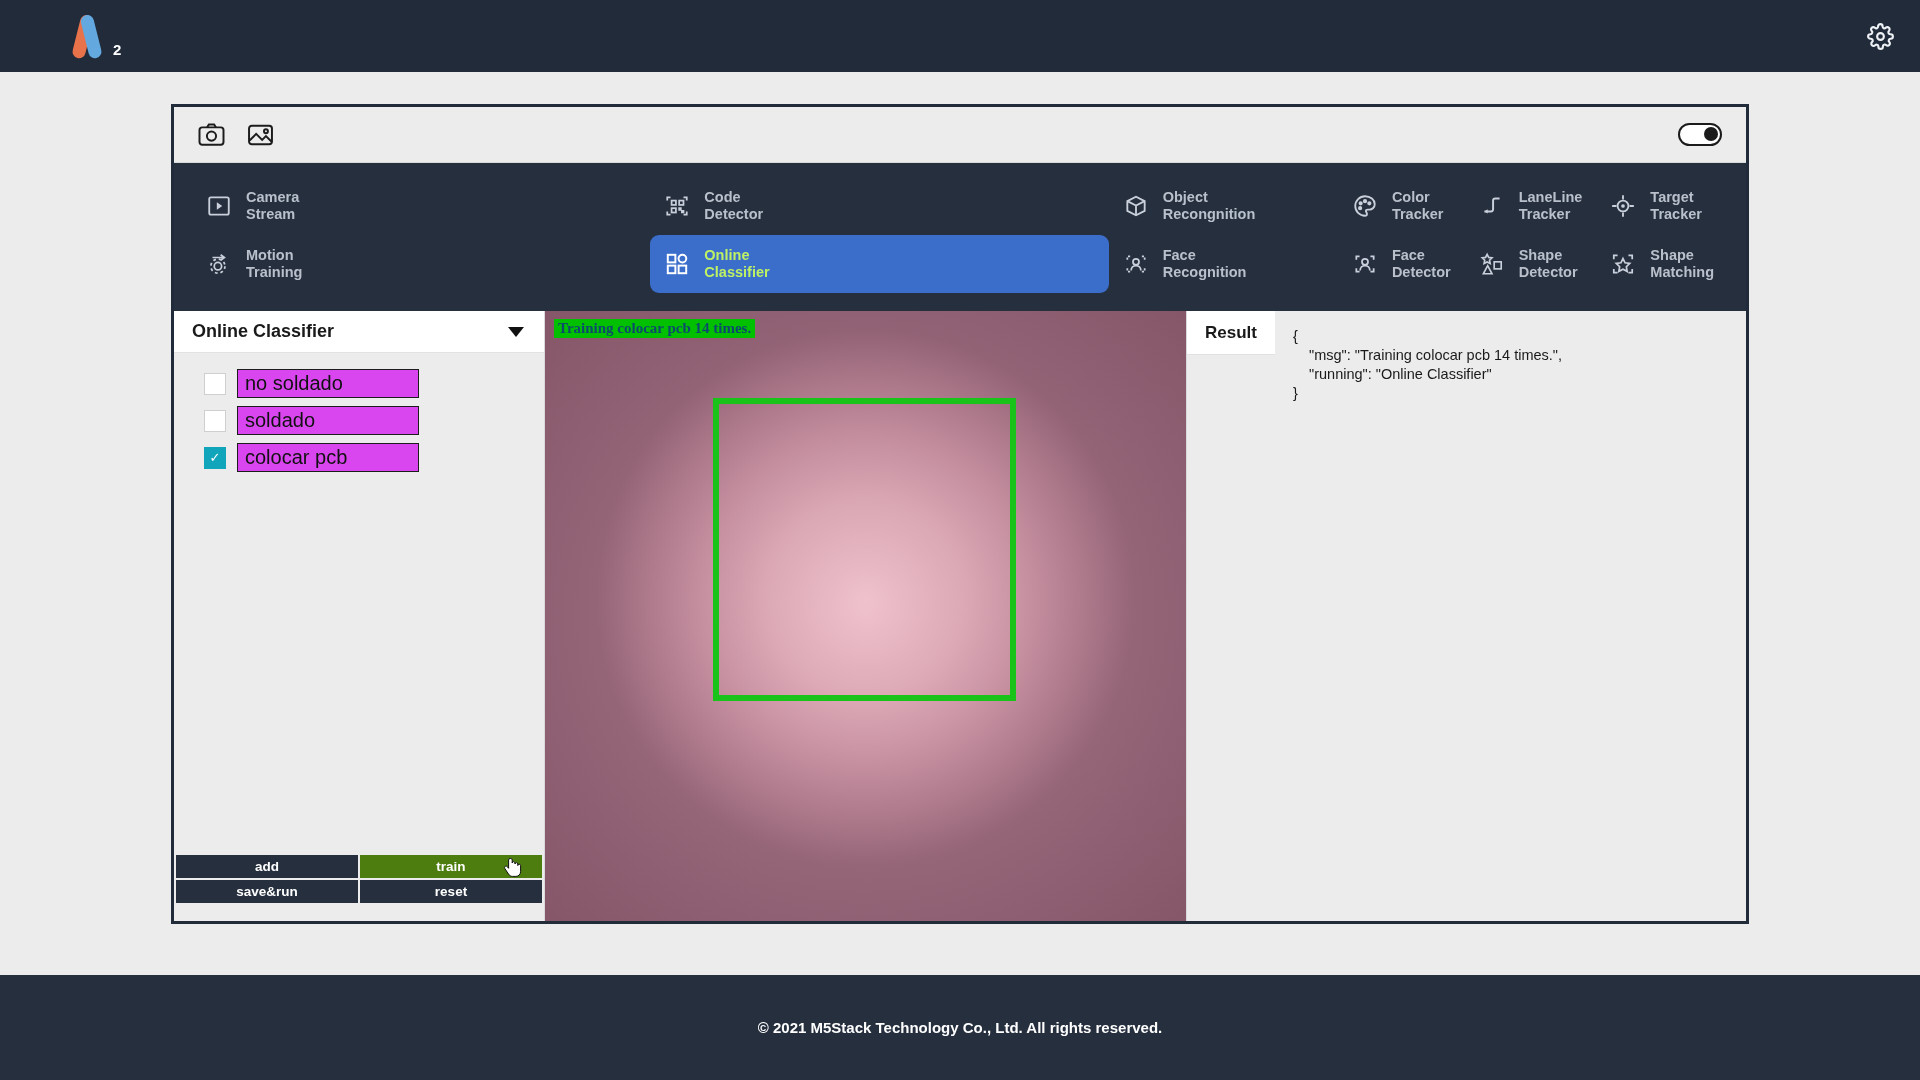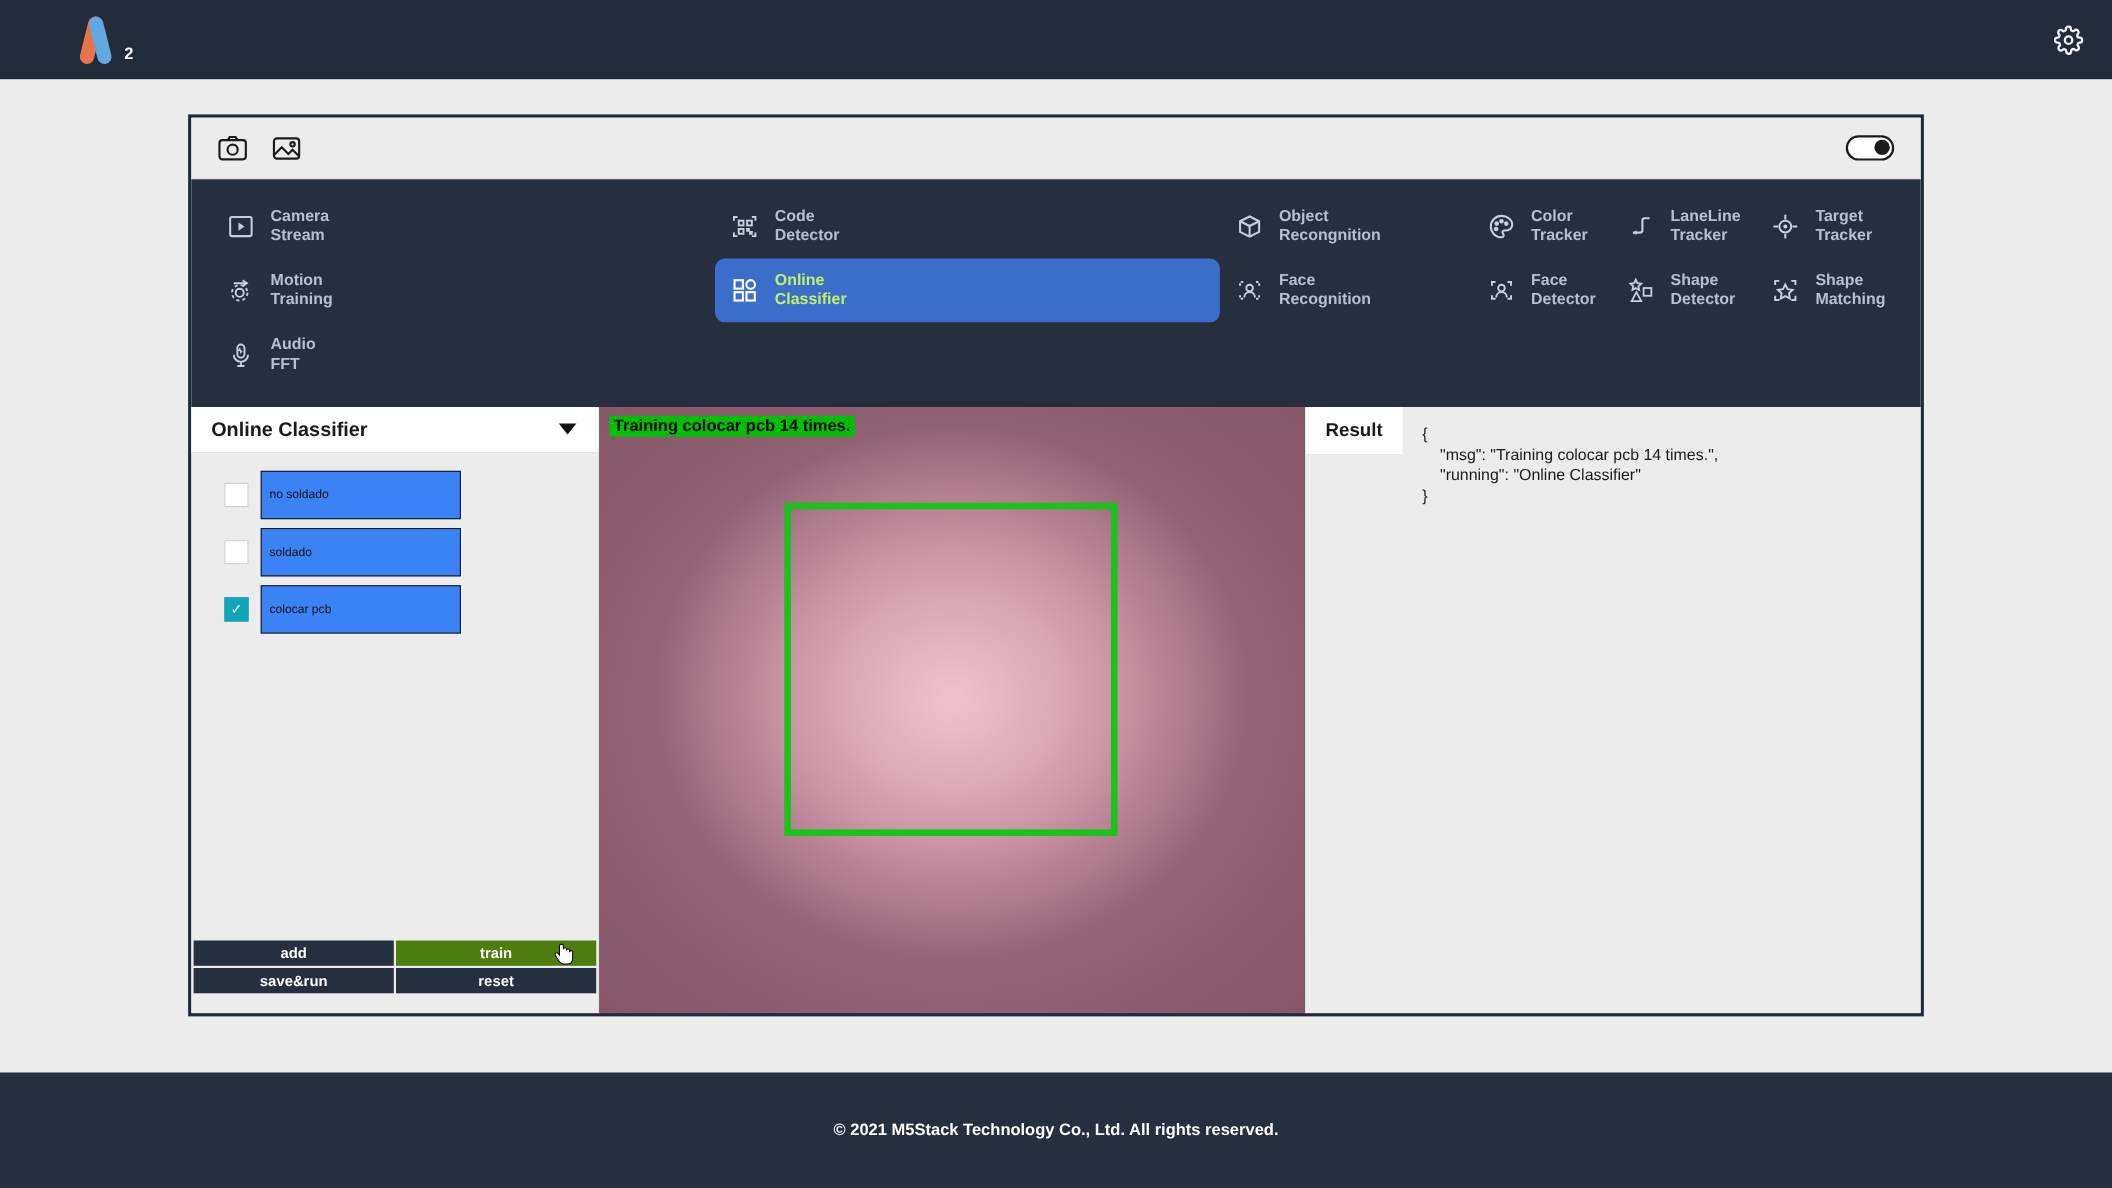--- a/index.html
+++ b/index.html
@@ -140,24 +140,24 @@
     margin-bottom: 8px;
   }
   .cbox {
     width: 22px; height: 22px; background: #ffffff;
     border: 1px solid #cfcfcf; cursor: pointer;
     display: flex; align-items: center; justify-content: center;
     font-size: 13px; color: #ffffff;
   }
   .cbox.checked { background: #11a5bb; border-color: #11a5bb; }
   .label-input {
-    width: 182px; height: 44px;
-    border: 1.6px solid #1c1c1c; background: #3b82f6;
+    width: 182px; height: 29px;
+    border: 1.6px solid #1c1c1c; background: #d946ef;
     font-family: "Liberation Sans", sans-serif;
-    font-size: 11px; color: #111111;
+    font-size: 20px; color: #111111;
     padding: 0 7px;
   }
   .btn-grid {
     display: grid; grid-template-columns: 1fr 1fr;
     gap: 2px 2px; padding: 0 2px 18px 2px;
   }
   .btn {
     height: 23px; display: flex; align-items: center; justify-content: center;
     background: #262f3e; color: #ffffff;
     font-size: 13.5px; font-weight: 700;
@@ -180,24 +180,24 @@
     background:
       radial-gradient(ellipse 42% 44% at 50% 47%, #eebcc8 0%, #e2a7b6 38%, #cf91a4 62%, #b97d92 82%, #a26a80 100%);
   }
   .video::after {
     content: "";
     position: absolute; inset: 0;
     background: radial-gradient(ellipse 70% 70% at 50% 50%, rgba(255,255,255,0.10) 0%, rgba(0,0,0,0.18) 100%);
   }
   .overlay-text {
     position: absolute; top: 8px; left: 9px;
-    background: #00c000; color: #000000;
+    background: #00c000; color: #0c4a6e;
     font-size: 15px; font-weight: 700;
     padding: 1px 4px; z-index: 3;
-    font-family: Liberation Sans, sans-serif;
+    font-family: Liberation Serif, serif;
   }
   .roi-box {
     position: absolute;
     left: 168px; top: 87px; width: 303px; height: 303px;
     border: 6px solid #19c319; z-index: 2;
   }
 
   
   .col-right {
     flex: 1;
@@ -413,31 +413,20 @@
           <span class="func-ico">
             <svg width="26" height="26" viewBox="0 0 24 24" fill="none" stroke="#c9d0db" stroke-width="1.6">
               <path d="M3.5 7.5V4h3.5M20.5 7.5V4h-3.5M3.5 16.5V20h3.5M20.5 16.5V20h-3.5"></path>
               <path d="M12 7l1.9 3.9 4.3.6-3.1 3 .7 4.3L12 16.8 8.2 18.8l.7-4.3-3.1-3 4.3-.6z"></path>
             </svg>
           </span>
           <span class="func-label">Shape
 Matching</span>
         </div>
 
-        <div class="func-item" style="grid-column:1/3;">
-          <span class="func-ico">
-            <svg width="26" height="26" viewBox="0 0 24 24" fill="none" stroke="#c9d0db" stroke-width="1.6">
-              <rect x="9" y="3" width="6" height="11" rx="3"></rect>
-              <path d="M6 11.5a6 6 0 0 0 12 0M12 17.5V21M9 21h6"></path>
-              <path d="M10 8.2l1-1.6 1 3 1-1.4" stroke-width="1.2"></path>
-            </svg>
-          </span>
-          <span class="func-label">Audio
-FFT</span>
-        </div>
 
       </div>
     </div>
 
     <div class="lower">
 
       <div class="col-left">
         <div class="panel-head">
           <h2>Online Classifier</h2>
           <div class="caret"></div>

